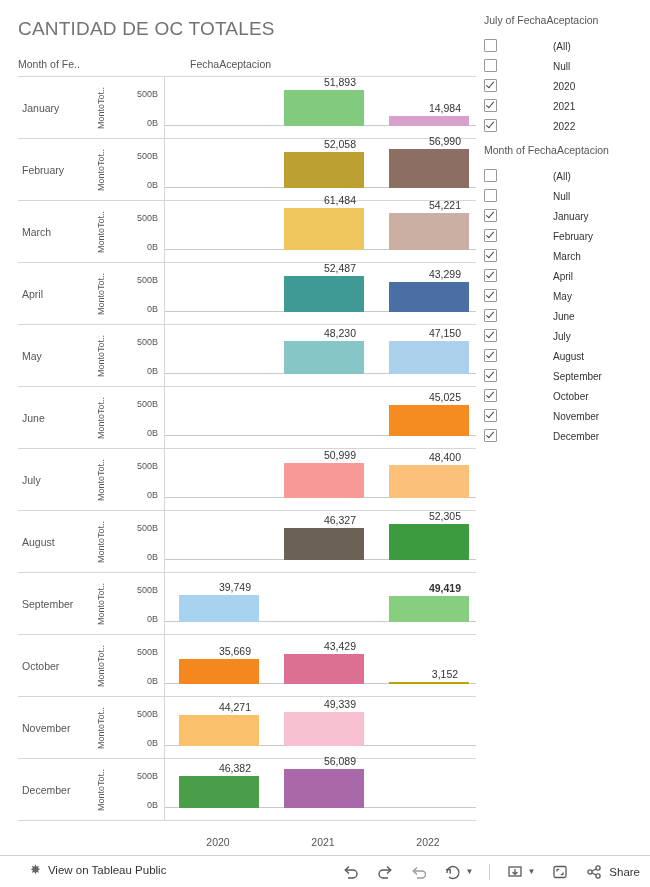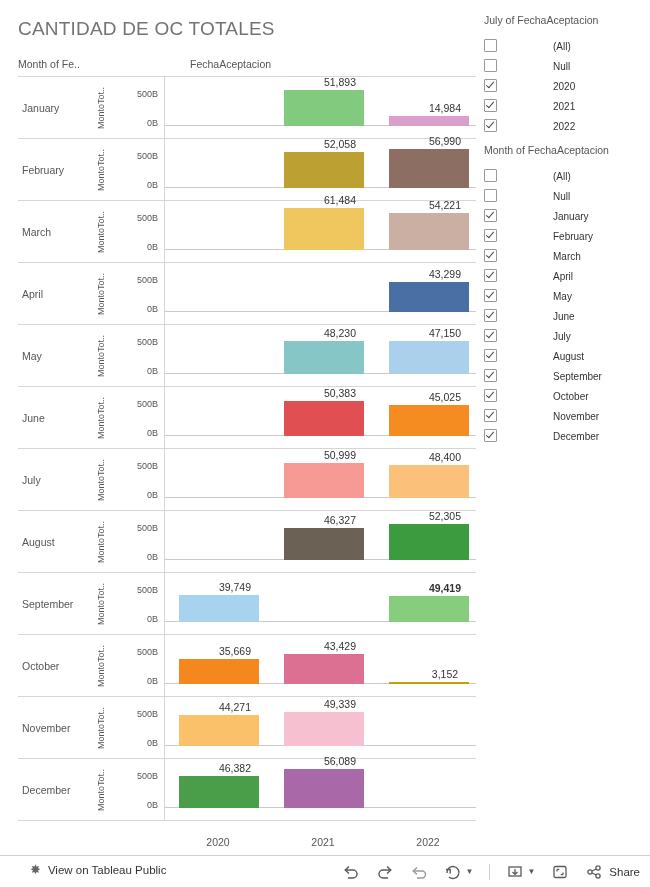--- a/index.html
+++ b/index.html
@@ -218,20 +218,24 @@
           <div class="rowlabel">April</div>
           <div class="axislabel">
             <span>MontoTot..</span>
           </div>
           <div class="ticks">
             <div class="t tick500">500B</div>
             <div class="t tick0">0B</div>
           </div>
           <div class="plot">
             <div class="baseline"></div>
+            <div class="bar slot1" style="height: 36px;">
+              <div class="rect" style="height: 100%; background: rgb(62, 154, 147);"></div>
+              <div class="val">52,487</div>
+            </div>
             <div class="bar slot2" style="height: 30px;">
               <div class="rect" style="height: 100%; background: rgb(74, 111, 165);"></div>
               <div class="val">43,299</div>
             </div>
           </div>
         </div>
         <div class="row">
           <div class="rowlabel">May</div>
           <div class="axislabel">
             <span>MontoTot..</span>
@@ -256,24 +260,20 @@
           <div class="rowlabel">June</div>
           <div class="axislabel">
             <span>MontoTot..</span>
           </div>
           <div class="ticks">
             <div class="t tick500">500B</div>
             <div class="t tick0">0B</div>
           </div>
           <div class="plot">
             <div class="baseline"></div>
-            <div class="bar slot1" style="height: 35px;">
-              <div class="rect" style="height: 100%; background: rgb(224, 79, 82);"></div>
-              <div class="val">50,383</div>
-            </div>
             <div class="bar slot2" style="height: 31px;">
               <div class="rect" style="height: 100%; background: rgb(244, 140, 34);"></div>
               <div class="val">45,025</div>
             </div>
           </div>
         </div>
         <div class="row">
           <div class="rowlabel">July</div>
           <div class="axislabel">
             <span>MontoTot..</span>

